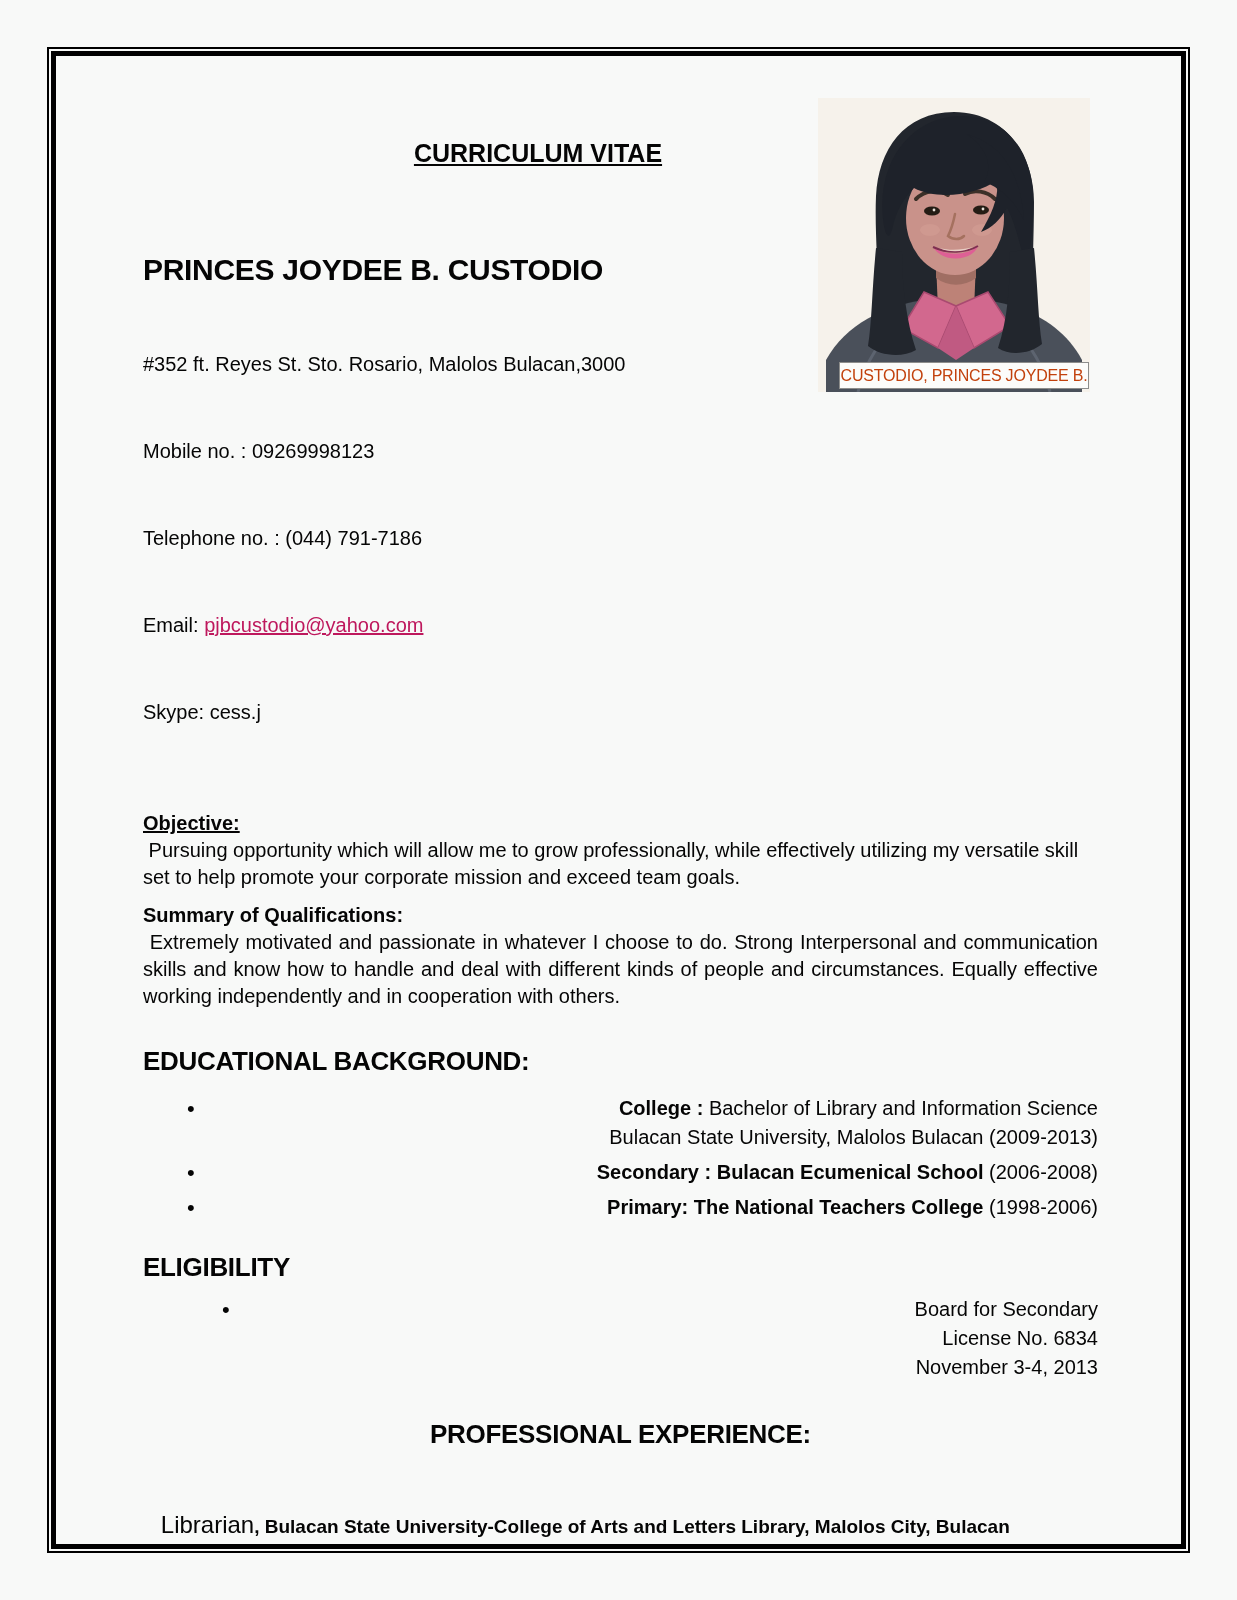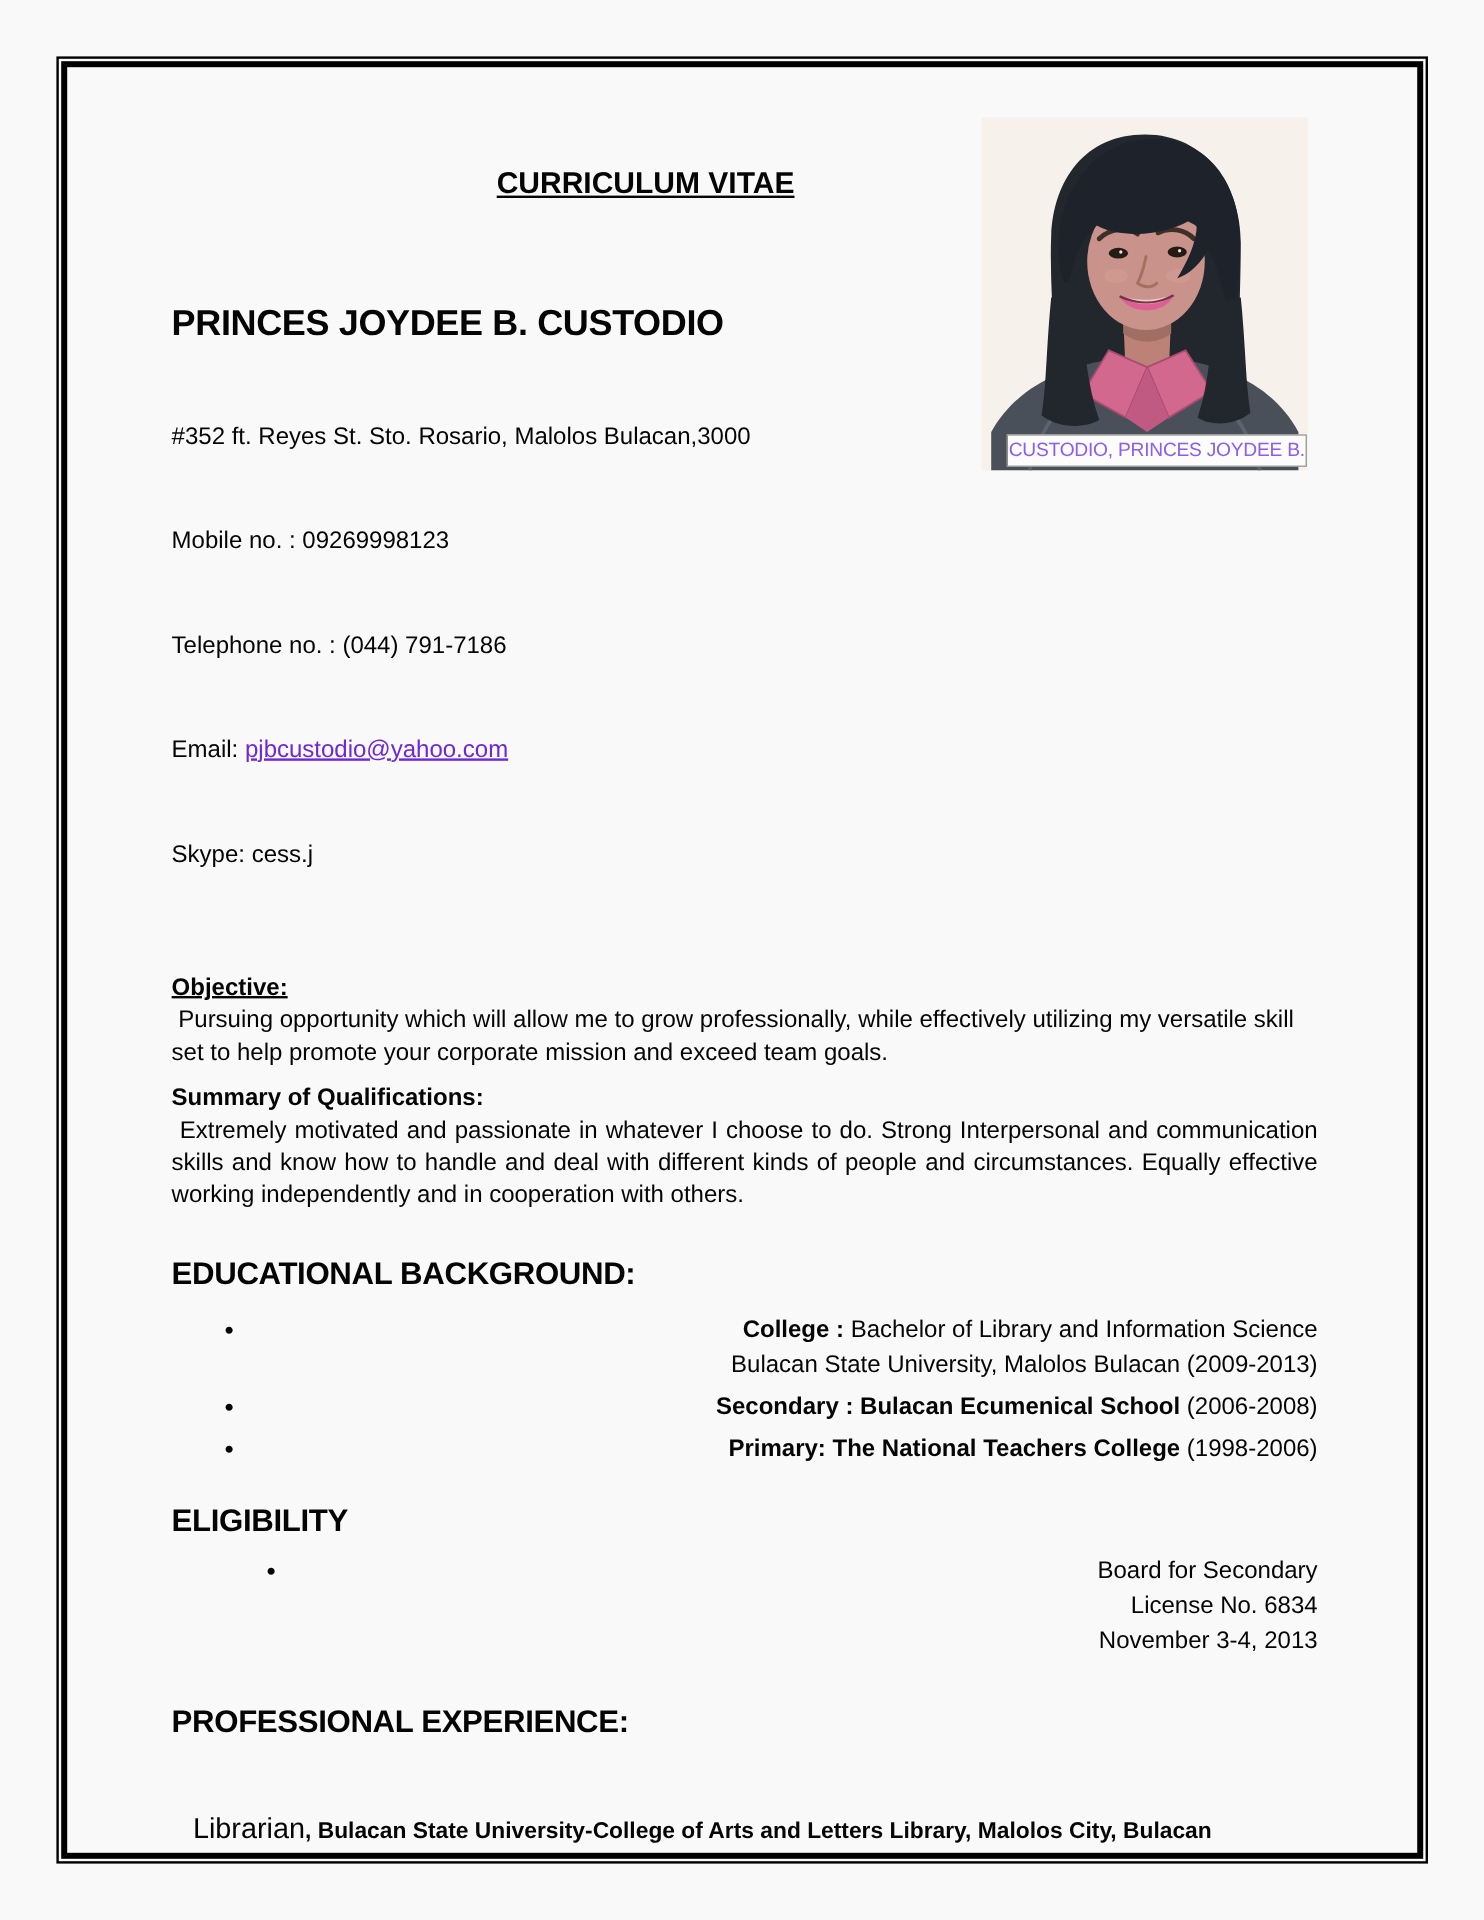--- a/index.html
+++ b/index.html
@@ -34,21 +34,21 @@
     font-size:25px;font-weight:700;text-decoration:underline;
     line-height:28px;
   }
   .applicant-name{
     margin-top:84px;
     font-size:30px;font-weight:700;line-height:38px;
     letter-spacing:-0.3px;
   }
   .contact{margin-top:3px;font-size:20px;line-height:29px;}
   .contact .line{display:block;}
-  a.link{color:#6d28d9;text-decoration:underline;cursor:pointer;}
+  a.link{color:#be185d;text-decoration:underline;cursor:pointer;}
   .sec-heading-sm{font-size:20px;font-weight:700;line-height:28px;}
   .obj-heading{margin-top:24px;text-decoration:underline;}
   .body-text{font-size:20px;line-height:27px;}
   .summary-heading{margin-top:10px;}
   .justified{text-align:justify;}
   .sec-heading-lg{font-size:26px;font-weight:700;line-height:32px;letter-spacing:-0.3px;}
   .edu-heading{margin-top:35px;}
   ul.blist{list-style:none;margin:0;padding:0;font-size:20px;text-align:right;}
   ul.edu-list{margin-top:17px;line-height:29px;}
   ul.edu-list li{position:relative;padding-left:76px;margin-bottom:6px;}
@@ -56,36 +56,36 @@
     content:"\2022";
     position:absolute;left:44px;top:0;
     font-size:22px;
   }
   .b{font-weight:700;}
   .edu-line2{margin-left:91px;}
   .elig-heading{margin-top:29px;}
   ul.elig-list{margin-top:12px;line-height:29px;}
   ul.elig-list li{position:relative;padding-left:105px;}
   ul.elig-list li::before{left:79px;}
-  .prof-heading{margin-top:36px;}
+  .prof-heading{margin-top:36px;text-align:center;}
   .job-line{margin-top:30px;line-height:30px;}
   .job-title{font-size:24px;font-weight:400;}
   .job-rest{font-size:19px;font-weight:700;}
   
   .photo{
     position:absolute;left:818px;top:98px;width:272px;height:294px;
     background:#f7f4ee;
   }
   .photo svg{display:block;width:272px;height:294px;}
   .photo-caption{
     position:absolute;left:21px;right:1px;bottom:3px;height:27px;
     background:#fcfcfa;
     border:1px solid #8d8d8b;
     display:flex;align-items:center;justify-content:center;
-    font-size:16px;letter-spacing:-0.2px;color:#8b5cf6;
+    font-size:16px;letter-spacing:-0.2px;color:#c2410c;
     box-sizing:border-box;
     white-space:nowrap;
   }
 </style>
 </head>
 <body>
 
 <div class="frame-outer">
   <div class="frame-inner"></div>
 </div>

